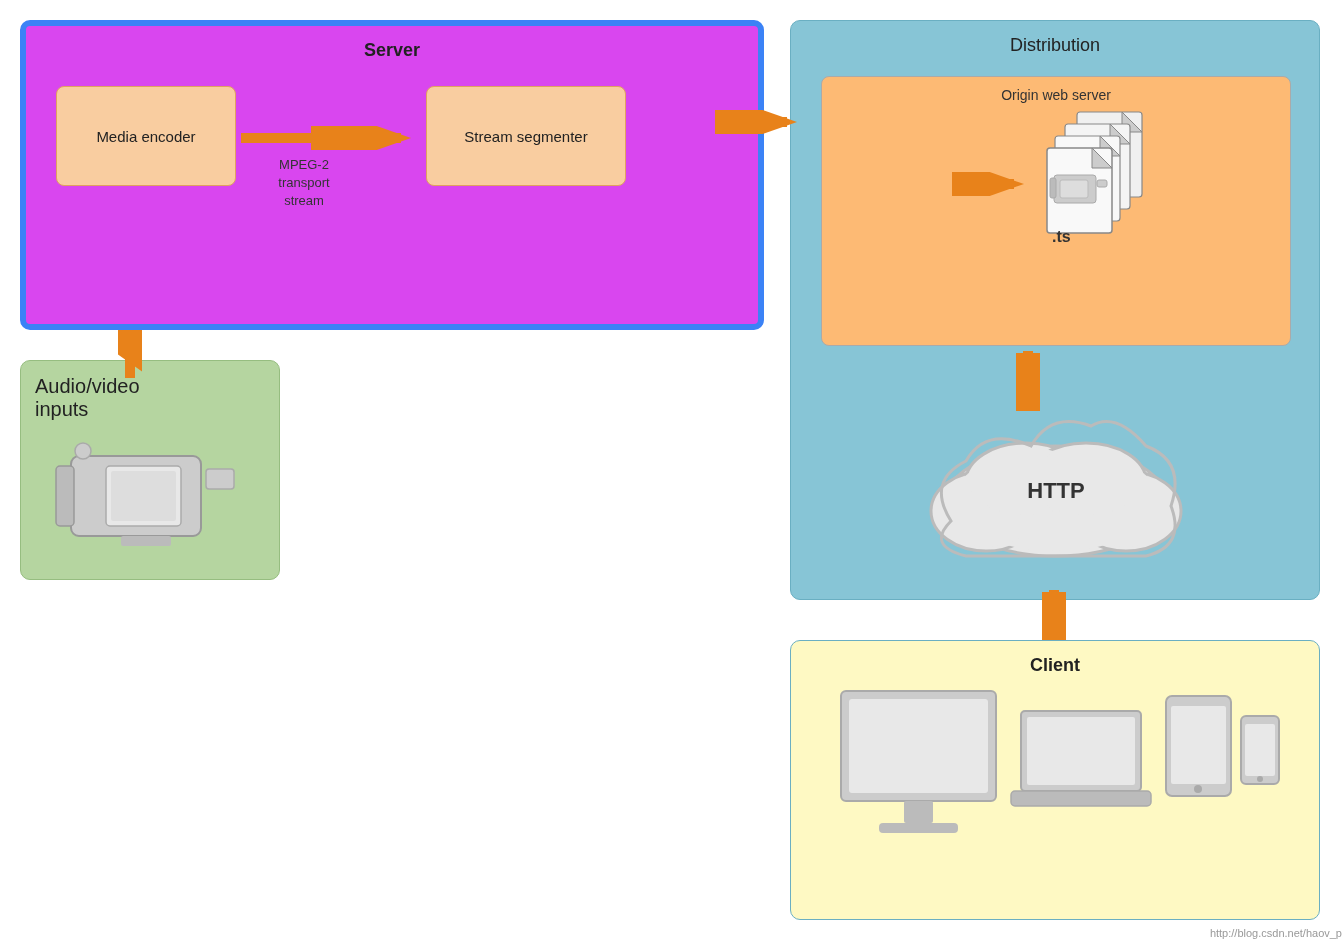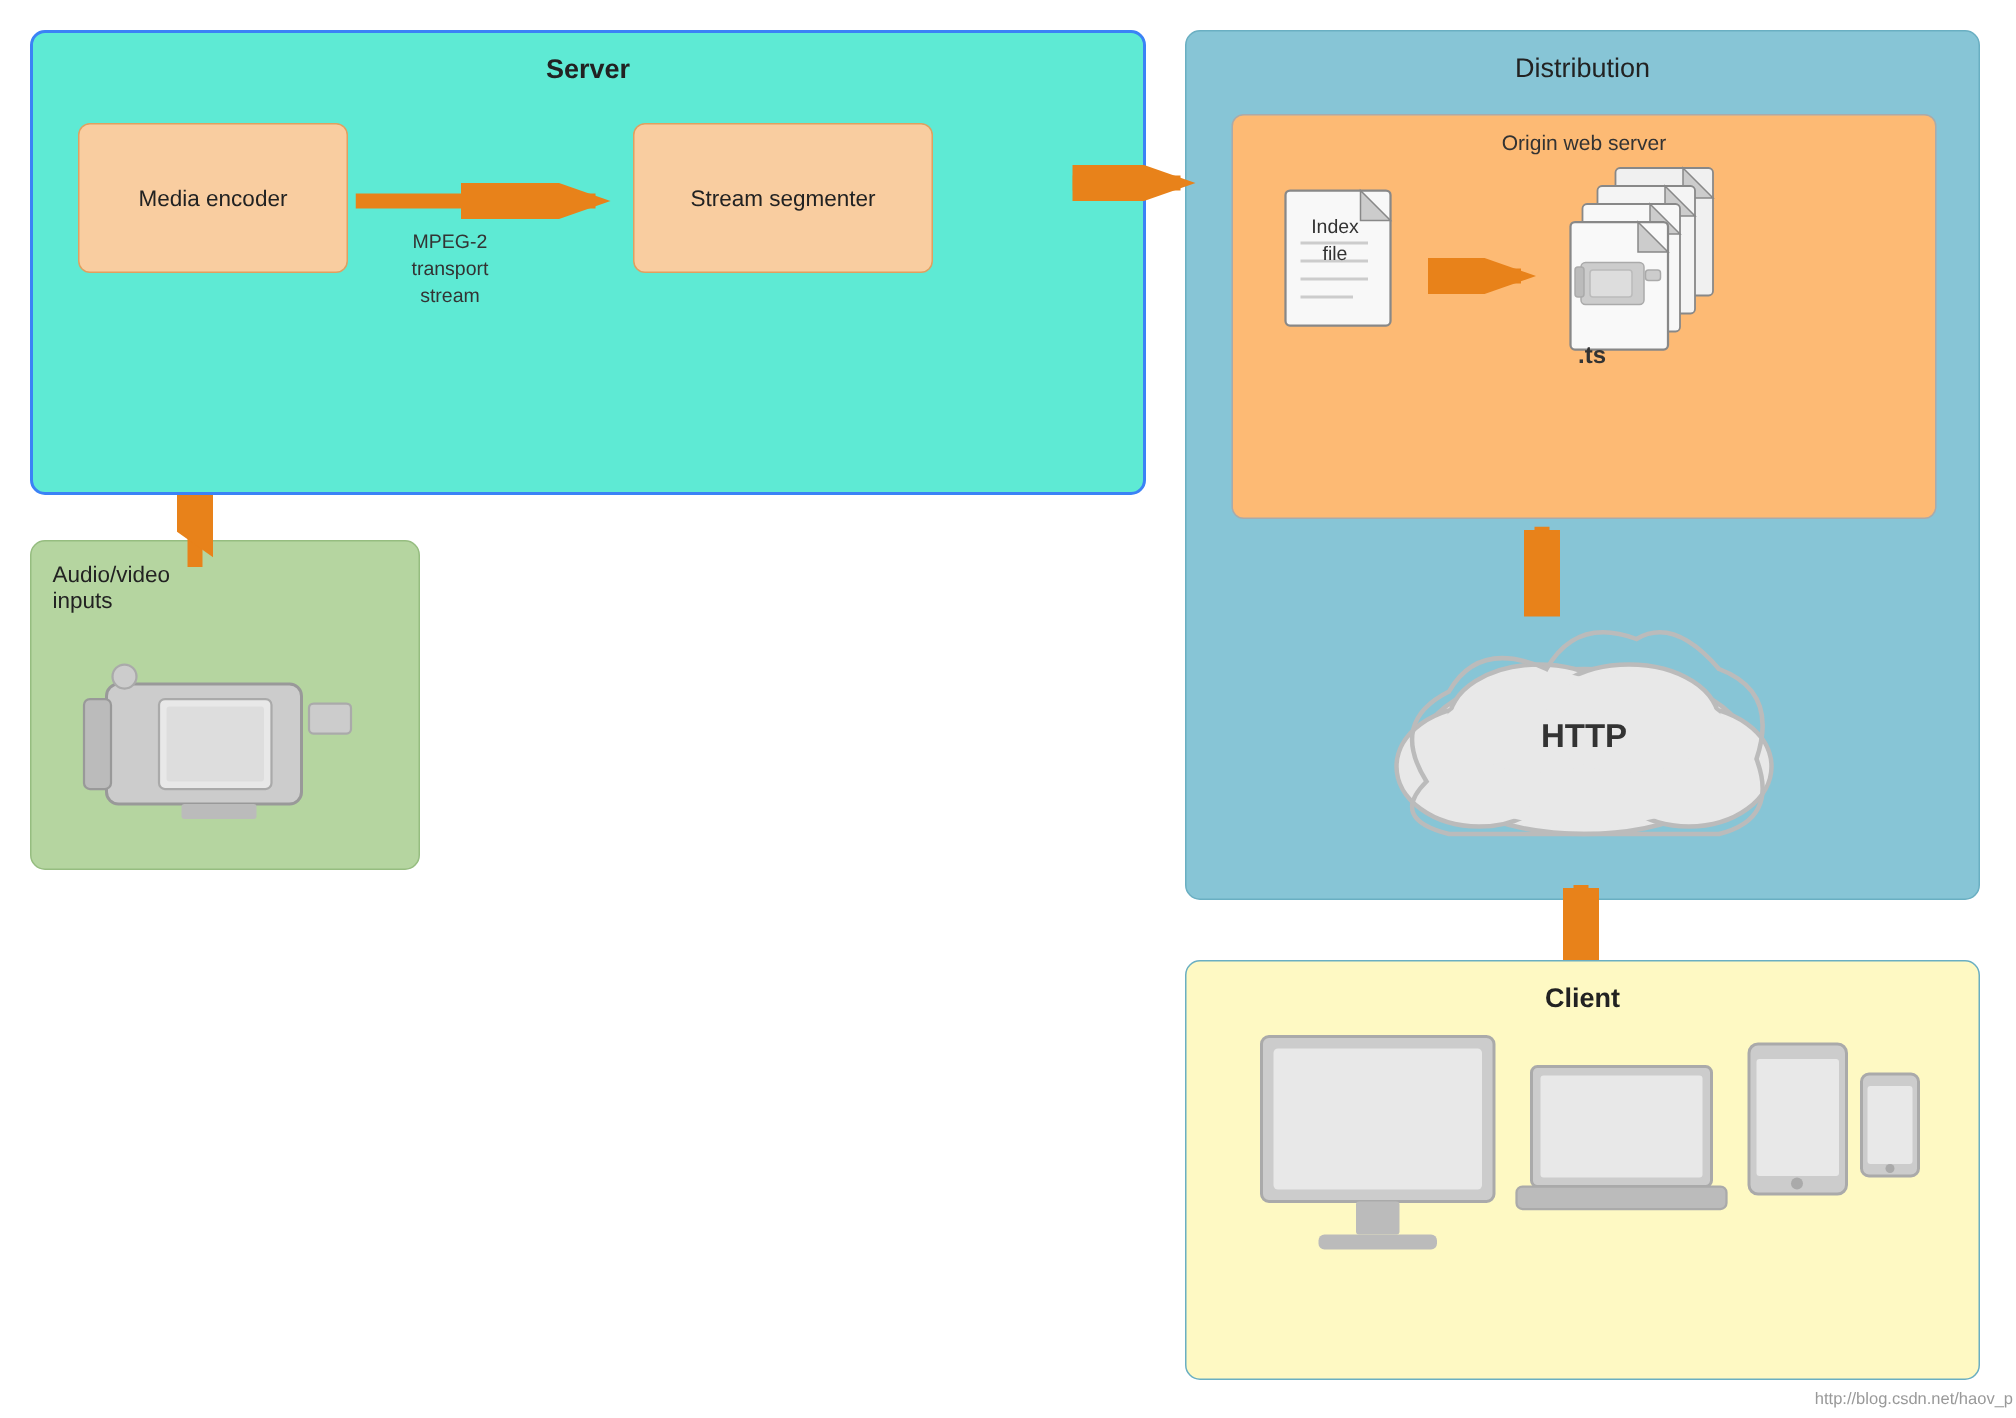--- a/index.html
+++ b/index.html
@@ -20,23 +20,23 @@
       padding: 20px;
     }
 
     
     .server-box {
       position: absolute;
       top: 20px;
       left: 20px;
       width: 744px;
       height: 310px;
-      background: #5eead4;
+      background: #d946ef;
       border-radius: 10px;
-      border: 2px solid #3b82f6;
+      border: 6px solid #3b82f6;
     }
 
     .server-title {
       position: absolute;
       top: 14px;
       left: 50%;
       transform: translateX(-50%);
       font-weight: bold;
       font-size: 18px;
       color: #222;
@@ -51,21 +51,21 @@
       height: 220px;
       background: #B5D5A0;
       border-radius: 10px;
       border: 1px solid #96BD80;
     }
 
     .audio-title {
       position: absolute;
       top: 14px;
       left: 14px;
-      font-size: 15px;
+      font-size: 20px;
       color: #222;
     }
 
     
     .distribution-box {
       position: absolute;
       top: 20px;
       left: 790px;
       width: 530px;
       height: 580px;
@@ -243,38 +243,20 @@
       <line x1="12" y1="48" x2="12" y2="8" stroke="#E8821A" stroke-width="10" marker-end="url(#arrowhead2)"></line>
     </svg>
   </div>
 
   <div class="distribution-box">
     <span class="distribution-title">Distribution</span>
 
     <div class="origin-box">
       <span class="origin-title">Origin web server</span>
 
-      <div style="position:absolute; top:45px; left:30px;">
-        <svg width="90" height="110" viewBox="0 0 90 110">
-
-          <rect x="5" y="5" width="70" height="90" rx="3" fill="#f8f8f8" stroke="#888" stroke-width="1.5"></rect>
-
-          <polygon points="55,5 75,25 55,25" fill="#ccc" stroke="#888" stroke-width="1"></polygon>
-          <polygon points="55,5 75,25 55,5" fill="#e8e8e8"></polygon>
-
-          <line x1="15" y1="40" x2="60" y2="40" stroke="#ccc" stroke-width="2"></line>
-          <line x1="15" y1="52" x2="60" y2="52" stroke="#ccc" stroke-width="2"></line>
-          <line x1="15" y1="64" x2="60" y2="64" stroke="#ccc" stroke-width="2"></line>
-          <line x1="15" y1="76" x2="50" y2="76" stroke="#ccc" stroke-width="2"></line>
-        </svg>
-        <div style="position:absolute; top:20px; left:8px; font-size:13px; color:#333; line-height:1.4; text-align:center; width:60px;">
-          <span style="white-space:pre-line;">Index
-file</span>
-        </div>
-      </div>
 
       <div style="position:absolute; top:95px; left:130px; width:80px; height:24px;">
         <svg width="80" height="24" viewBox="0 0 80 24">
           <defs>
             <marker id="arrowhead3" markerWidth="10" markerHeight="7" refX="9" refY="3.5" orient="auto">
               <polygon points="0 0, 10 3.5, 0 7" fill="#E8821A"></polygon>
             </marker>
           </defs>
           <line x1="0" y1="12" x2="62" y2="12" stroke="#E8821A" stroke-width="10" marker-end="url(#arrowhead3)"></line>
         </svg>

